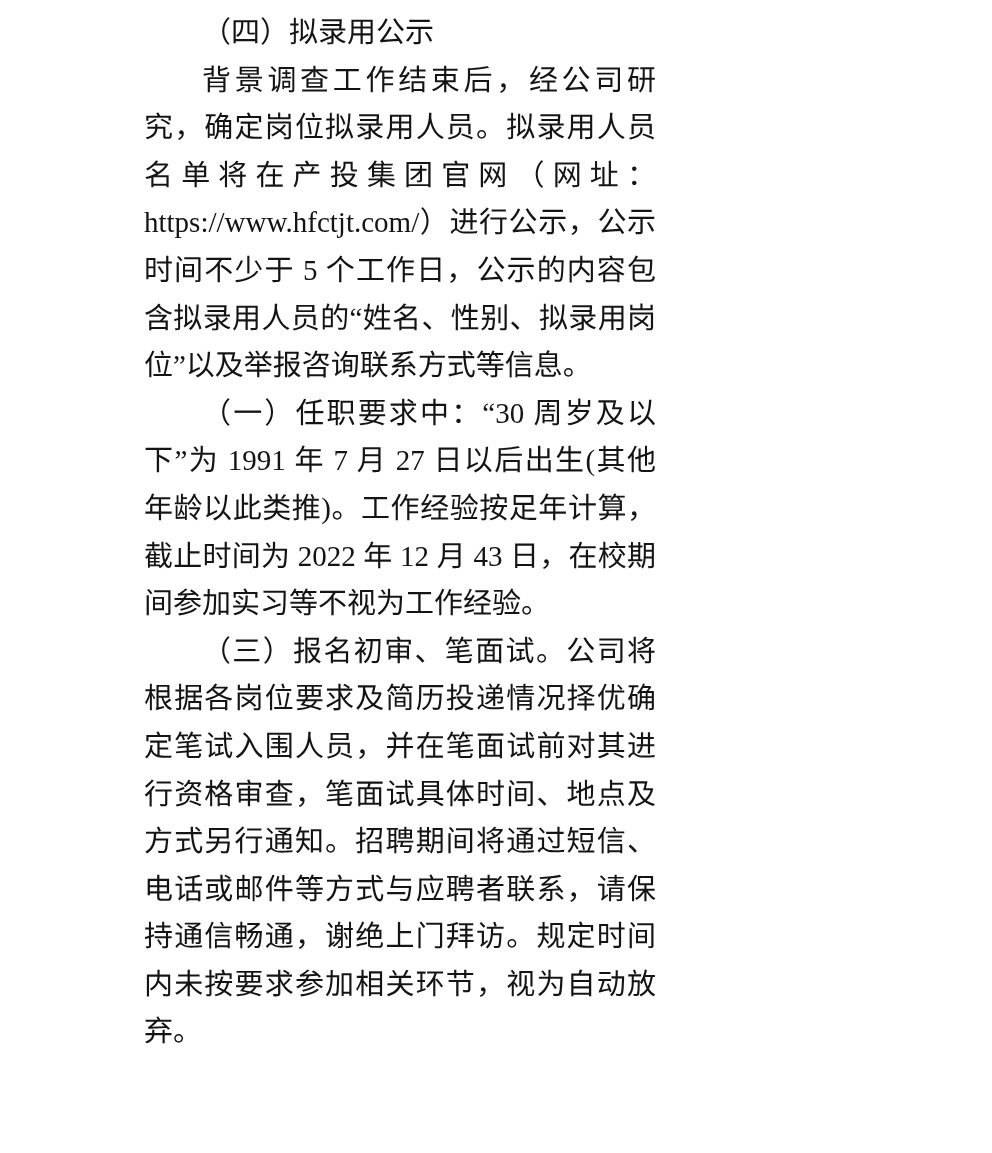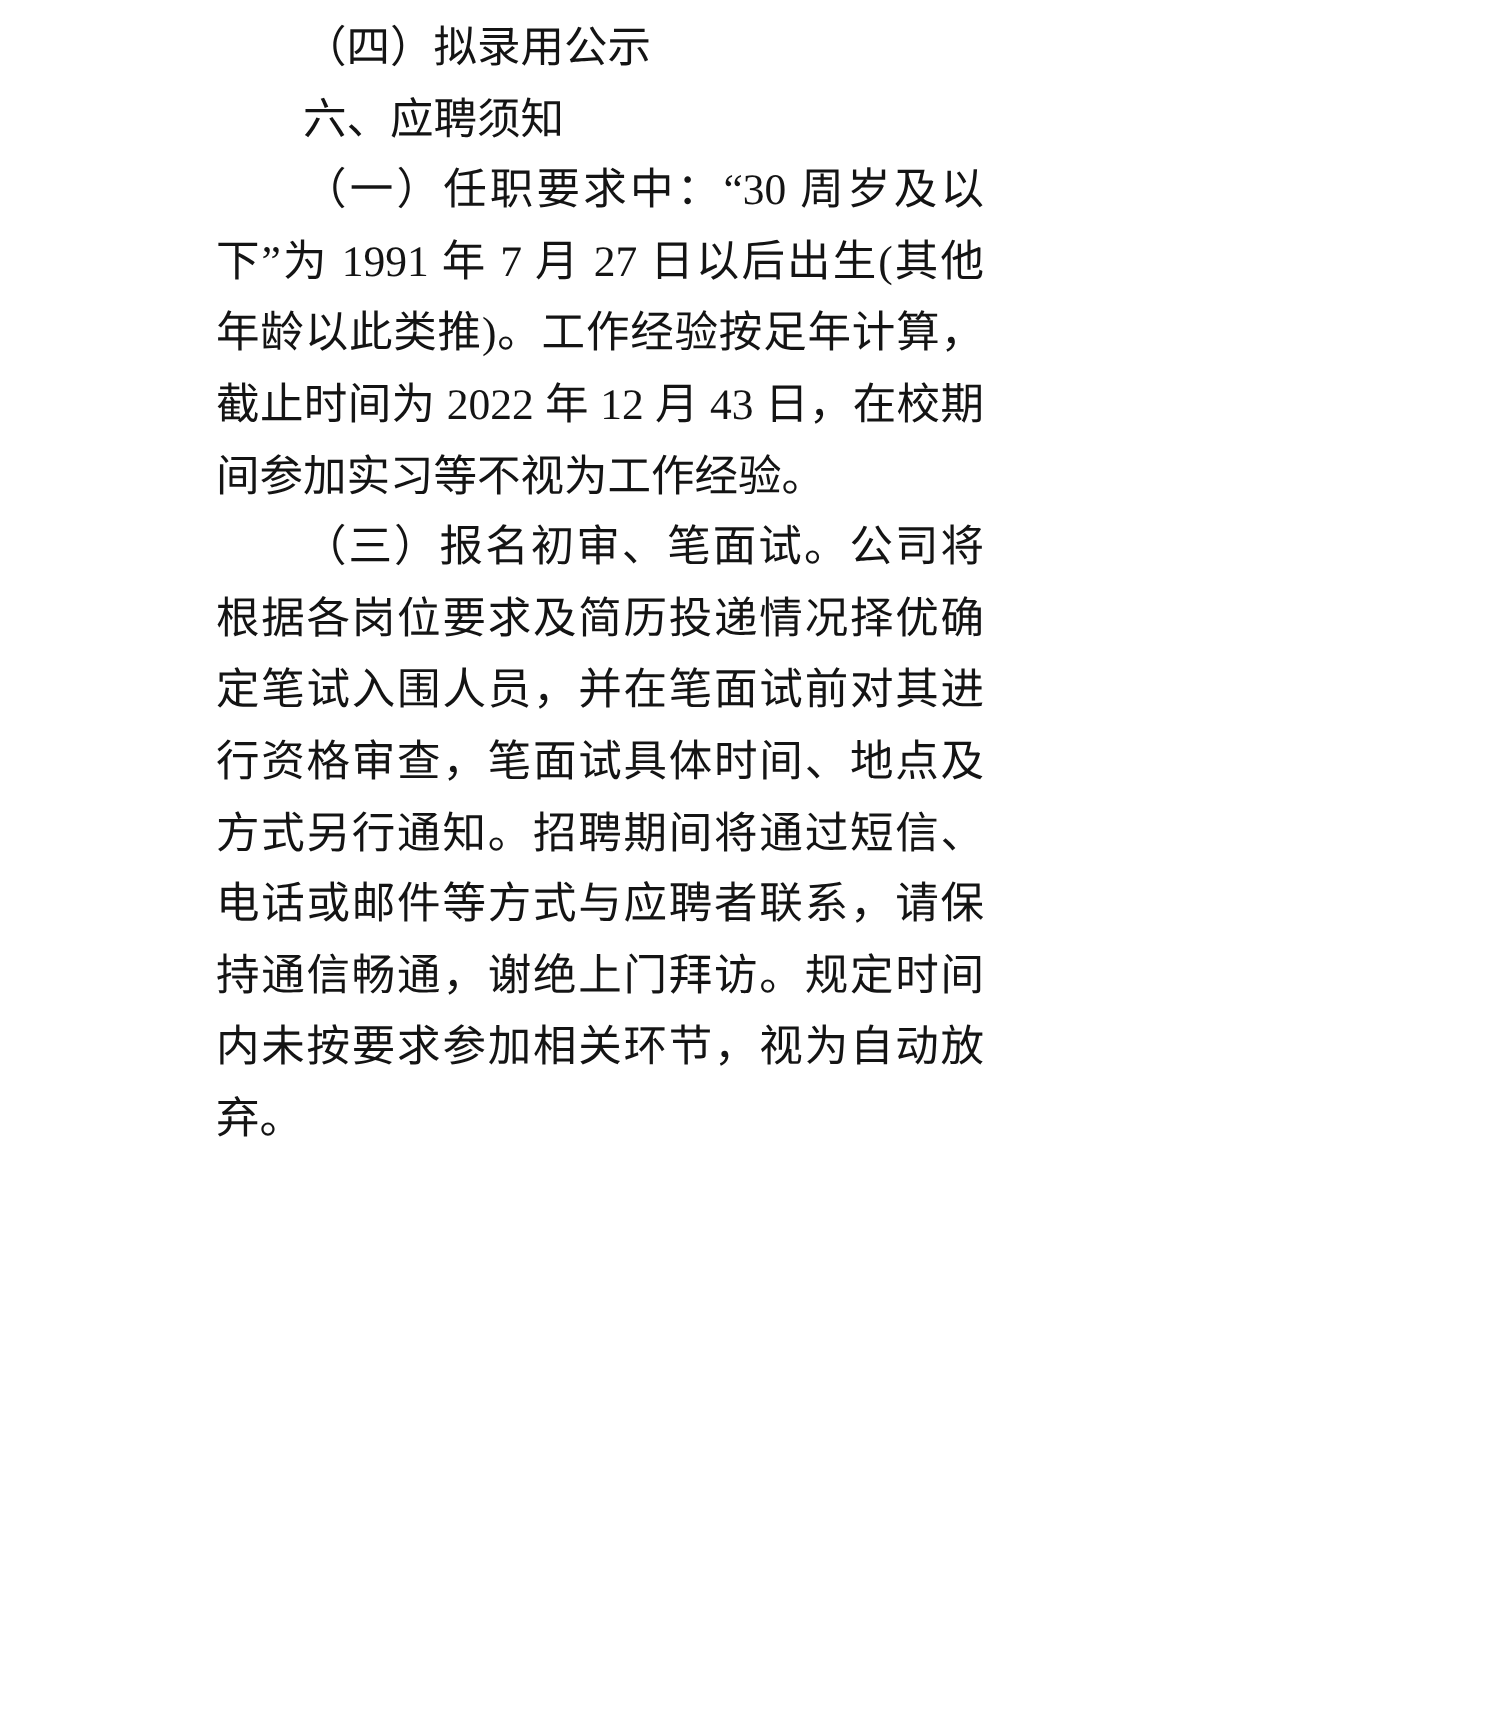--- a/index.html
+++ b/index.html
@@ -31,18 +31,18 @@
     text-indent: 2em;
     word-break: break-word;
   }
 </style>
 </head>
 <body>
 
 <div class="page">
   <div class="doc">
     <p>（四）拟录用公示</p>
-    <p>六、应聘须知</p>
+    <p>背景调查工作结束后，经公司研究，确定岗位拟录用人员。拟录用人员名单将在产投集团官网（网址：https://www.hfctjt.com/）进行公示，公示时间不少于 5 个工作日，公示的内容包含拟录用人员的“姓名、性别、拟录用岗位”以及举报咨询联系方式等信息。</p>
     <p>（一）任职要求中：“30 周岁及以下”为 1991 年 7 月 27 日以后出生(其他年龄以此类推)。工作经验按足年计算，截止时间为 2022 年 12 月 43 日，在校期间参加实习等不视为工作经验。</p>
     <p>（三）报名初审、笔面试。公司将根据各岗位要求及简历投递情况择优确定笔试入围人员，并在笔面试前对其进行资格审查，笔面试具体时间、地点及方式另行通知。招聘期间将通过短信、电话或邮件等方式与应聘者联系，请保持通信畅通，谢绝上门拜访。规定时间内未按要求参加相关环节，视为自动放弃。</p>
 
   </div>
 </div>
 
 </body></html>

